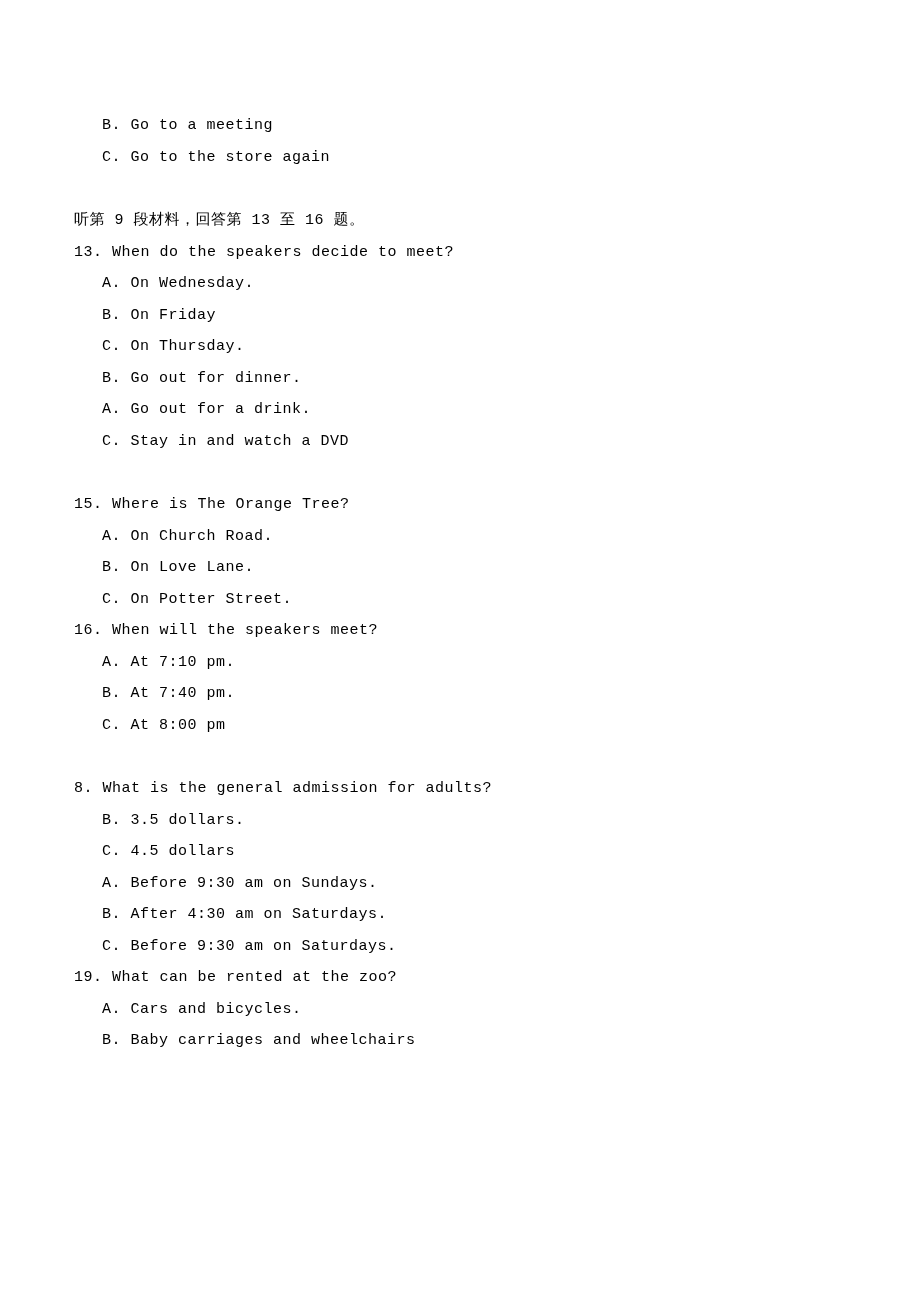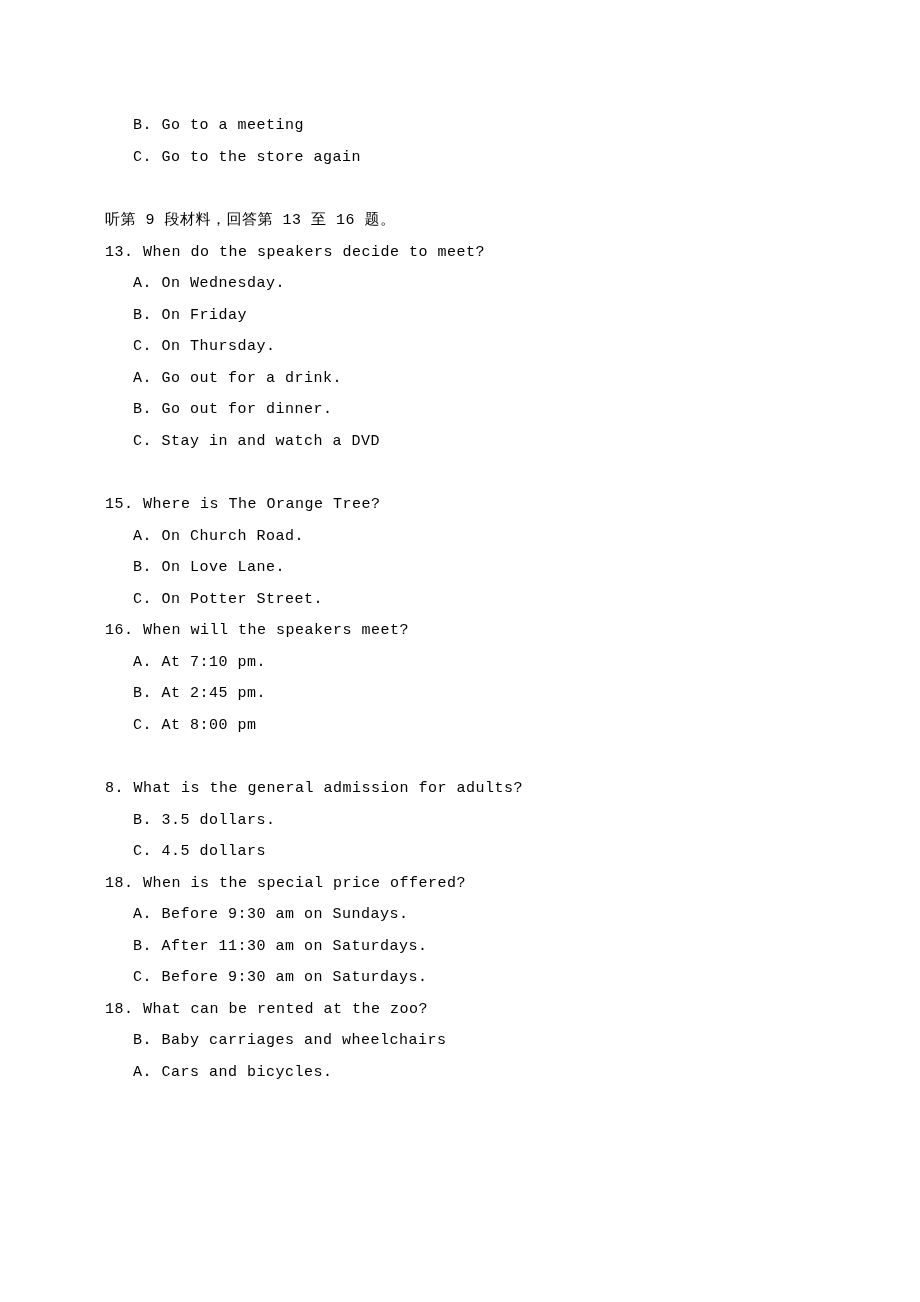--- a/index.html
+++ b/index.html
@@ -5,21 +5,21 @@
   body {
     margin: 0;
     padding: 0;
     background: #ffffff;
     font-family: "SimSun", "NSimSun", "Courier New", monospace;
     font-size: 15px;
     color: #000000;
     width: 920px;
   }
   .page {
-    padding: 110px 105px 60px 105px;
+    padding: 110px 105px 60px 74px;
     box-sizing: border-box;
   }
   .line {
     line-height: 2.1;
     white-space: pre;
     letter-spacing: 0.5px;
   }
   .indent-opt {
     padding-left: 28px;
   }
@@ -37,45 +37,44 @@
 
   <div class="gap"></div>
 
   <div class="line">听第 9 段材料，回答第 13 至 16 题。</div>
 
   <div class="line">13. When do the speakers decide to meet?</div>
   <div class="line indent-opt">A. On Wednesday.</div>
   <div class="line indent-opt">B. On Friday</div>
   <div class="line indent-opt">C. On Thursday.</div>
 
+  <div class="line indent-opt">B. Go out for dinner.</div>
   <div class="line indent-opt">A. Go out for a drink.</div>
-  <div class="line indent-opt">B. Go out for dinner.</div>
   <div class="line indent-opt">C. Stay in and watch a DVD</div>
 
   <div class="gap"></div>
 
   <div class="line">15. Where is The Orange Tree?</div>
   <div class="line indent-opt">A. On Church Road.</div>
   <div class="line indent-opt">B. On Love Lane.</div>
   <div class="line indent-opt">C. On Potter Street.</div>
 
   <div class="line">16. When will the speakers meet?</div>
   <div class="line indent-opt">A. At 7:10 pm.</div>
-  <div class="line indent-opt">B. At 2:45 pm.</div>
+  <div class="line indent-opt">B. At 7:40 pm.</div>
   <div class="line indent-opt">C. At 8:00 pm</div>
 
   <div class="gap"></div>
 
 
   <div class="line">8. What is the general admission for adults?</div>
   <div class="line indent-opt">B. 3.5 dollars.</div>
   <div class="line indent-opt">C. 4.5 dollars</div>
 
-  <div class="line">18. When is the special price offered?</div>
   <div class="line indent-opt">A. Before 9:30 am on Sundays.</div>
-  <div class="line indent-opt">B. After 11:30 am on Saturdays.</div>
+  <div class="line indent-opt">B. After 4:30 am on Saturdays.</div>
   <div class="line indent-opt">C. Before 9:30 am on Saturdays.</div>
 
-  <div class="line">18. What can be rented at the zoo?</div>
+  <div class="line">19. What can be rented at the zoo?</div>
+  <div class="line indent-opt">A. Cars and bicycles.</div>
   <div class="line indent-opt">B. Baby carriages and wheelchairs</div>
-  <div class="line indent-opt">A. Cars and bicycles.</div>
 
 </div>
 
 </body></html>

